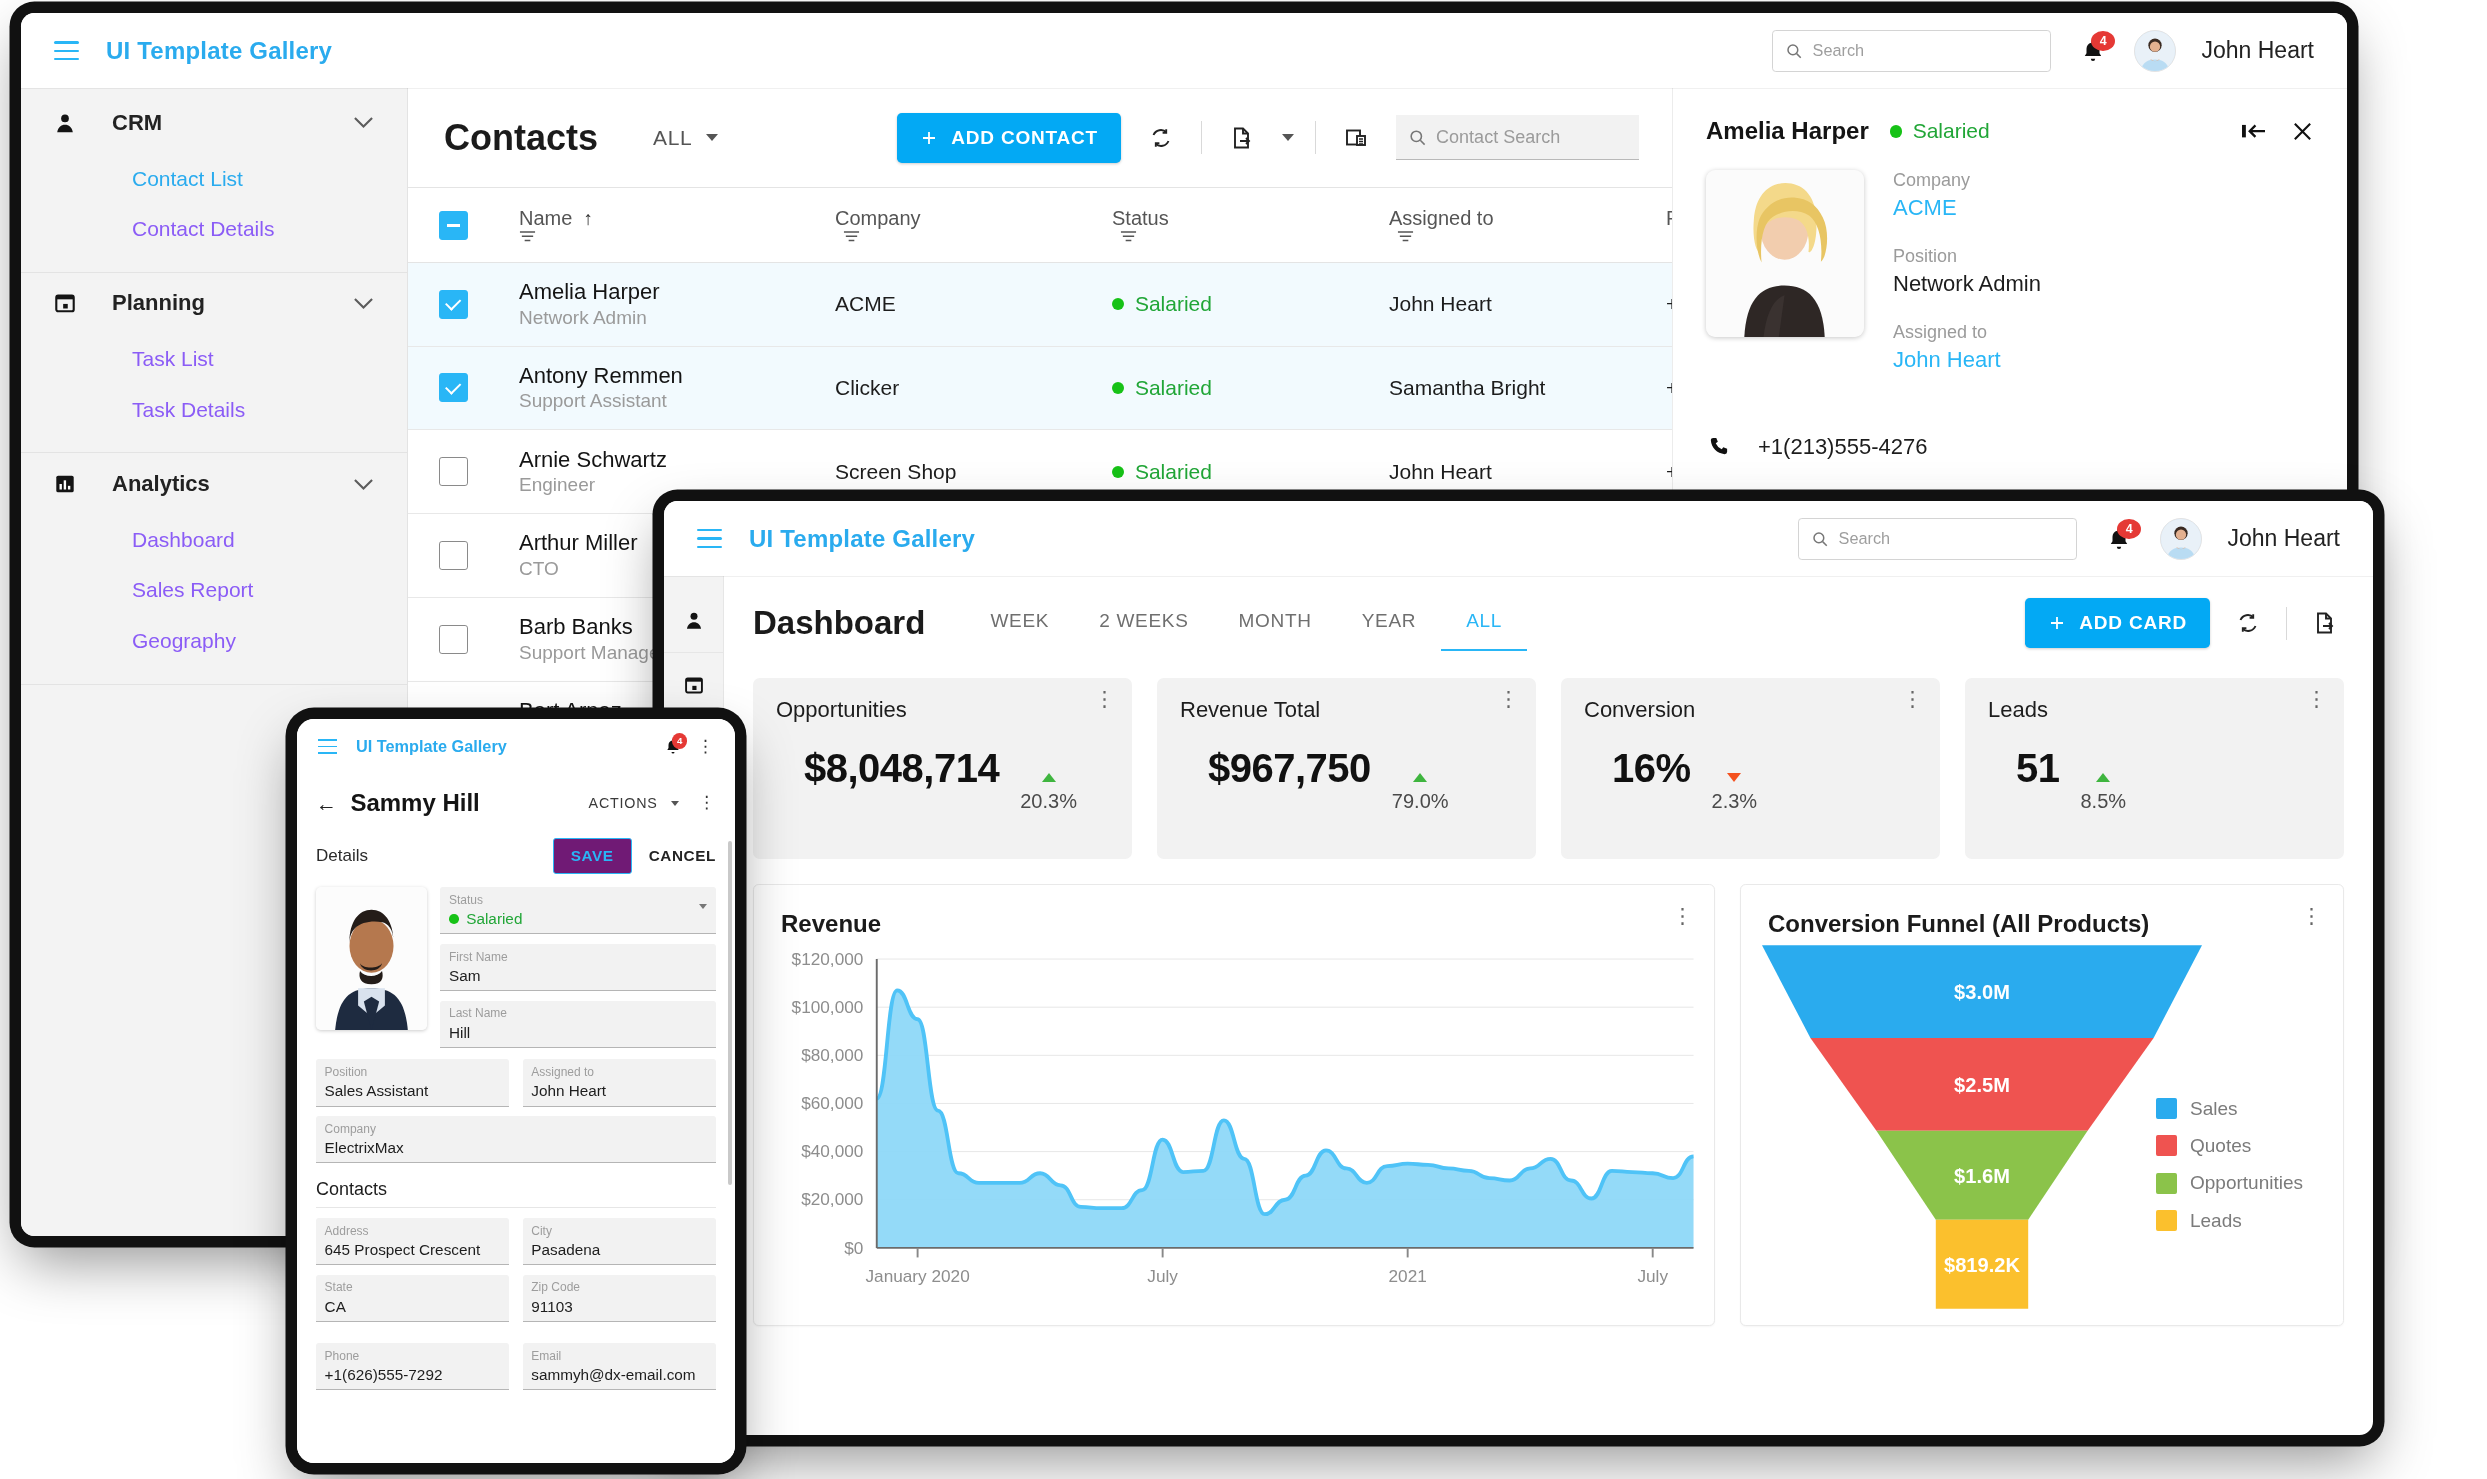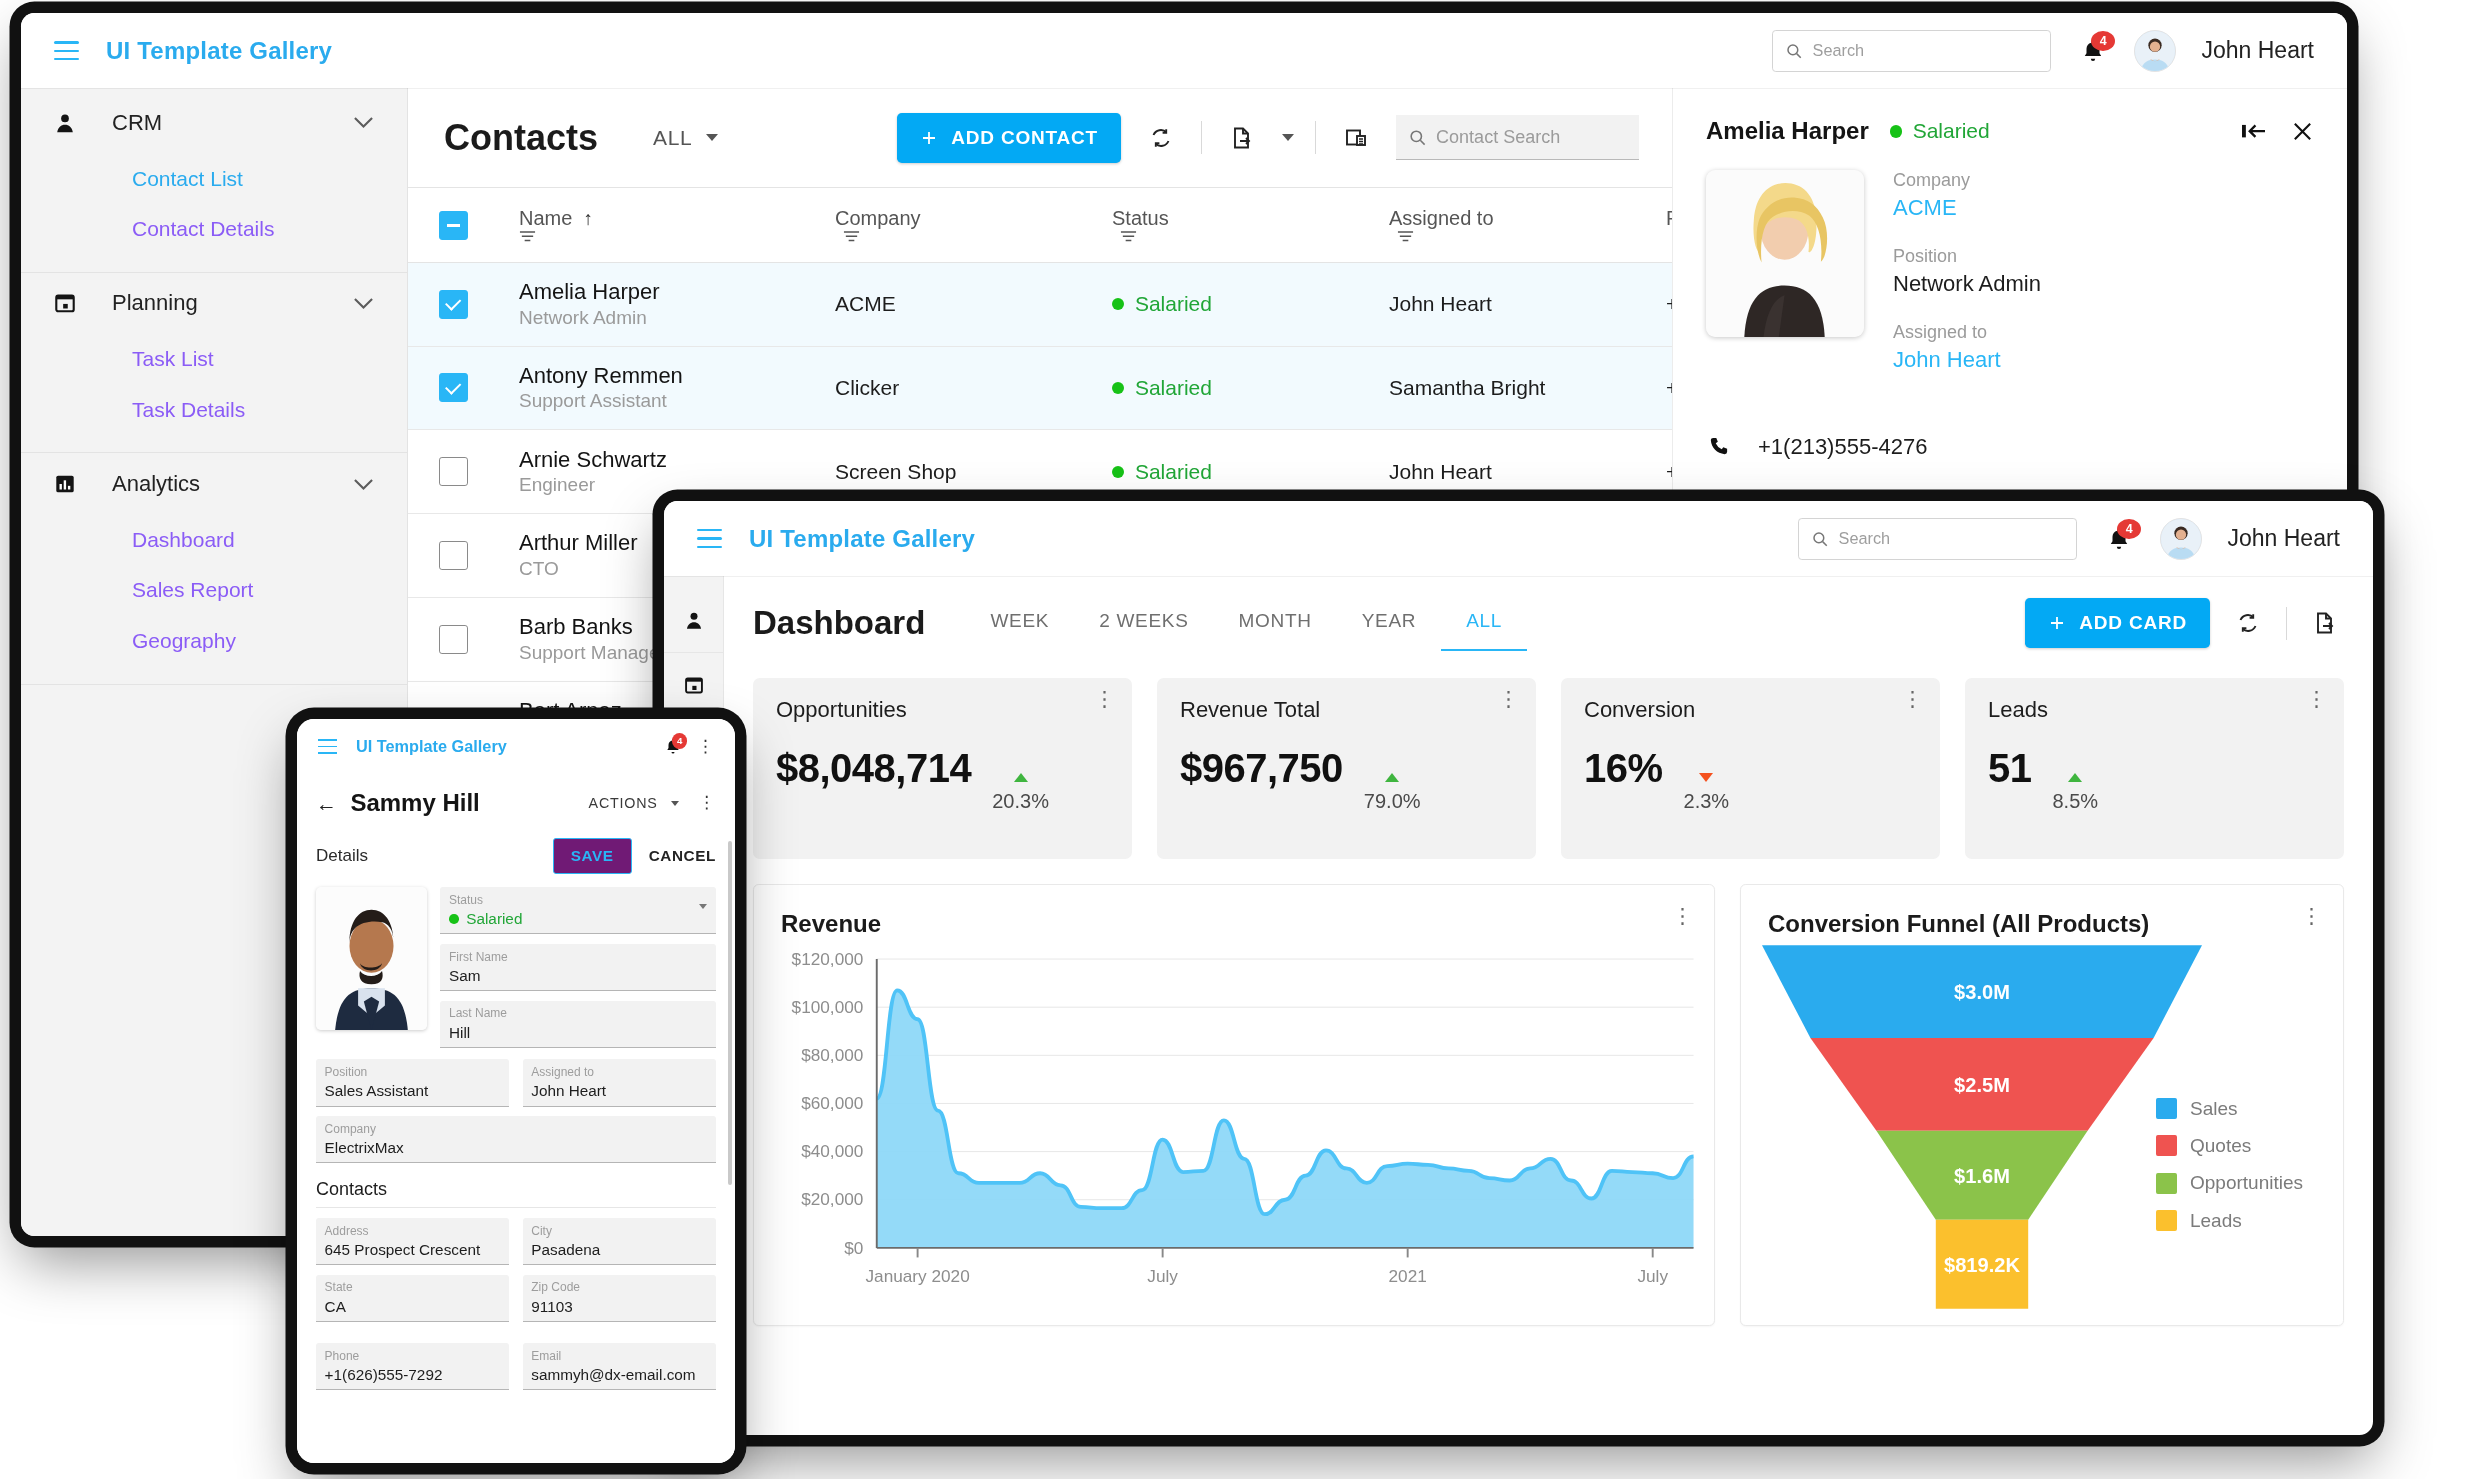--- a/index.html
+++ b/index.html
@@ -54,21 +54,21 @@
   .body-row{display:flex;height:calc(100% - 75px);}
   .sidebar{
     width:386px;background:#f3f3f3;border-right:1px solid #e3e3e3;flex:none;
     padding-top:3.8px;
   }
   .nav-group{border-bottom:1px solid #e3e3e3;padding-bottom:17px;}
   .nav-head{
     display:flex;align-items:center;height:61px;padding:0 33px;position:relative;cursor:pointer;
   }
   .nav-head .ico{width:33px;display:flex;align-items:center;justify-content:flex-start;}
-  .nav-head .lbl{font-size:22px;font-weight:400;color:#222;margin-left:25px;}
+  .nav-head .lbl{font-size:22px;font-weight:700;color:#222;margin-left:25px;}
   .nav-head .chev{margin-left:auto;color:#6b6b6b;font-size:19px;line-height:1;}
   .nav-item{
     padding:13.4px 33px 13.4px 111px;font-size:21px;color:#8b5cf6;cursor:pointer;
   }
   .nav-item.active{color:#2aabee;}
 
   .content{flex:1;min-width:0;display:flex;}
   .content-main{flex:1;min-width:0;}
   .page-head{
     height:99px;display:flex;align-items:center;padding:0 33px 0 36px;gap:0;
@@ -161,21 +161,21 @@
     border-bottom:2.9px solid transparent;
   }
   .tab.active{color:#29b6f6;border-bottom-color:#29b6f6;}
   .dash-tools{margin-left:auto;display:flex;align-items:center;gap:19px;}
 
   .kpis{display:flex;gap:25px;margin-top:7.7px;}
   .kpi{
     flex:1;background:#f2f2f2;border-radius:6.7px;height:143px;padding:19px 23px;position:relative;
   }
   .kpi .k-t{font-size:22px;color:#1d1d1d;}
-  .kpi .k-m{display:flex;align-items:baseline;gap:21px;margin-top:23px;}
+  .kpi .k-m{display:flex;align-items:baseline;gap:21px;margin-top:23px;margin-left:28px;}
   .kpi .k-v{font-size:40px;font-weight:700;color:#111;letter-spacing:-0.5px;}
   .kpi .k-d{display:flex;align-items:center;gap:8.6px;font-size:20px;color:#4a4a4a;flex-direction:column;}
   .tri-up{width:0;height:0;border-left:7.7px solid transparent;border-right:7.7px solid transparent;border-bottom:9.6px solid #3fb53f;}
   .tri-dn{width:0;height:0;border-left:7.7px solid transparent;border-right:7.7px solid transparent;border-top:9.6px solid #f4511e;}
   .kdots{position:absolute;right:17px;top:15.3px;color:#666;font-size:21px;line-height:.6;cursor:pointer;}
 
   .charts{display:flex;gap:25px;margin-top:25px;}
   .card{
     background:#fff;border:1px solid #e9e9e9;border-radius:5.7px;position:relative;
     box-shadow:0 1px 1.9px rgba(0,0,0,.04);

